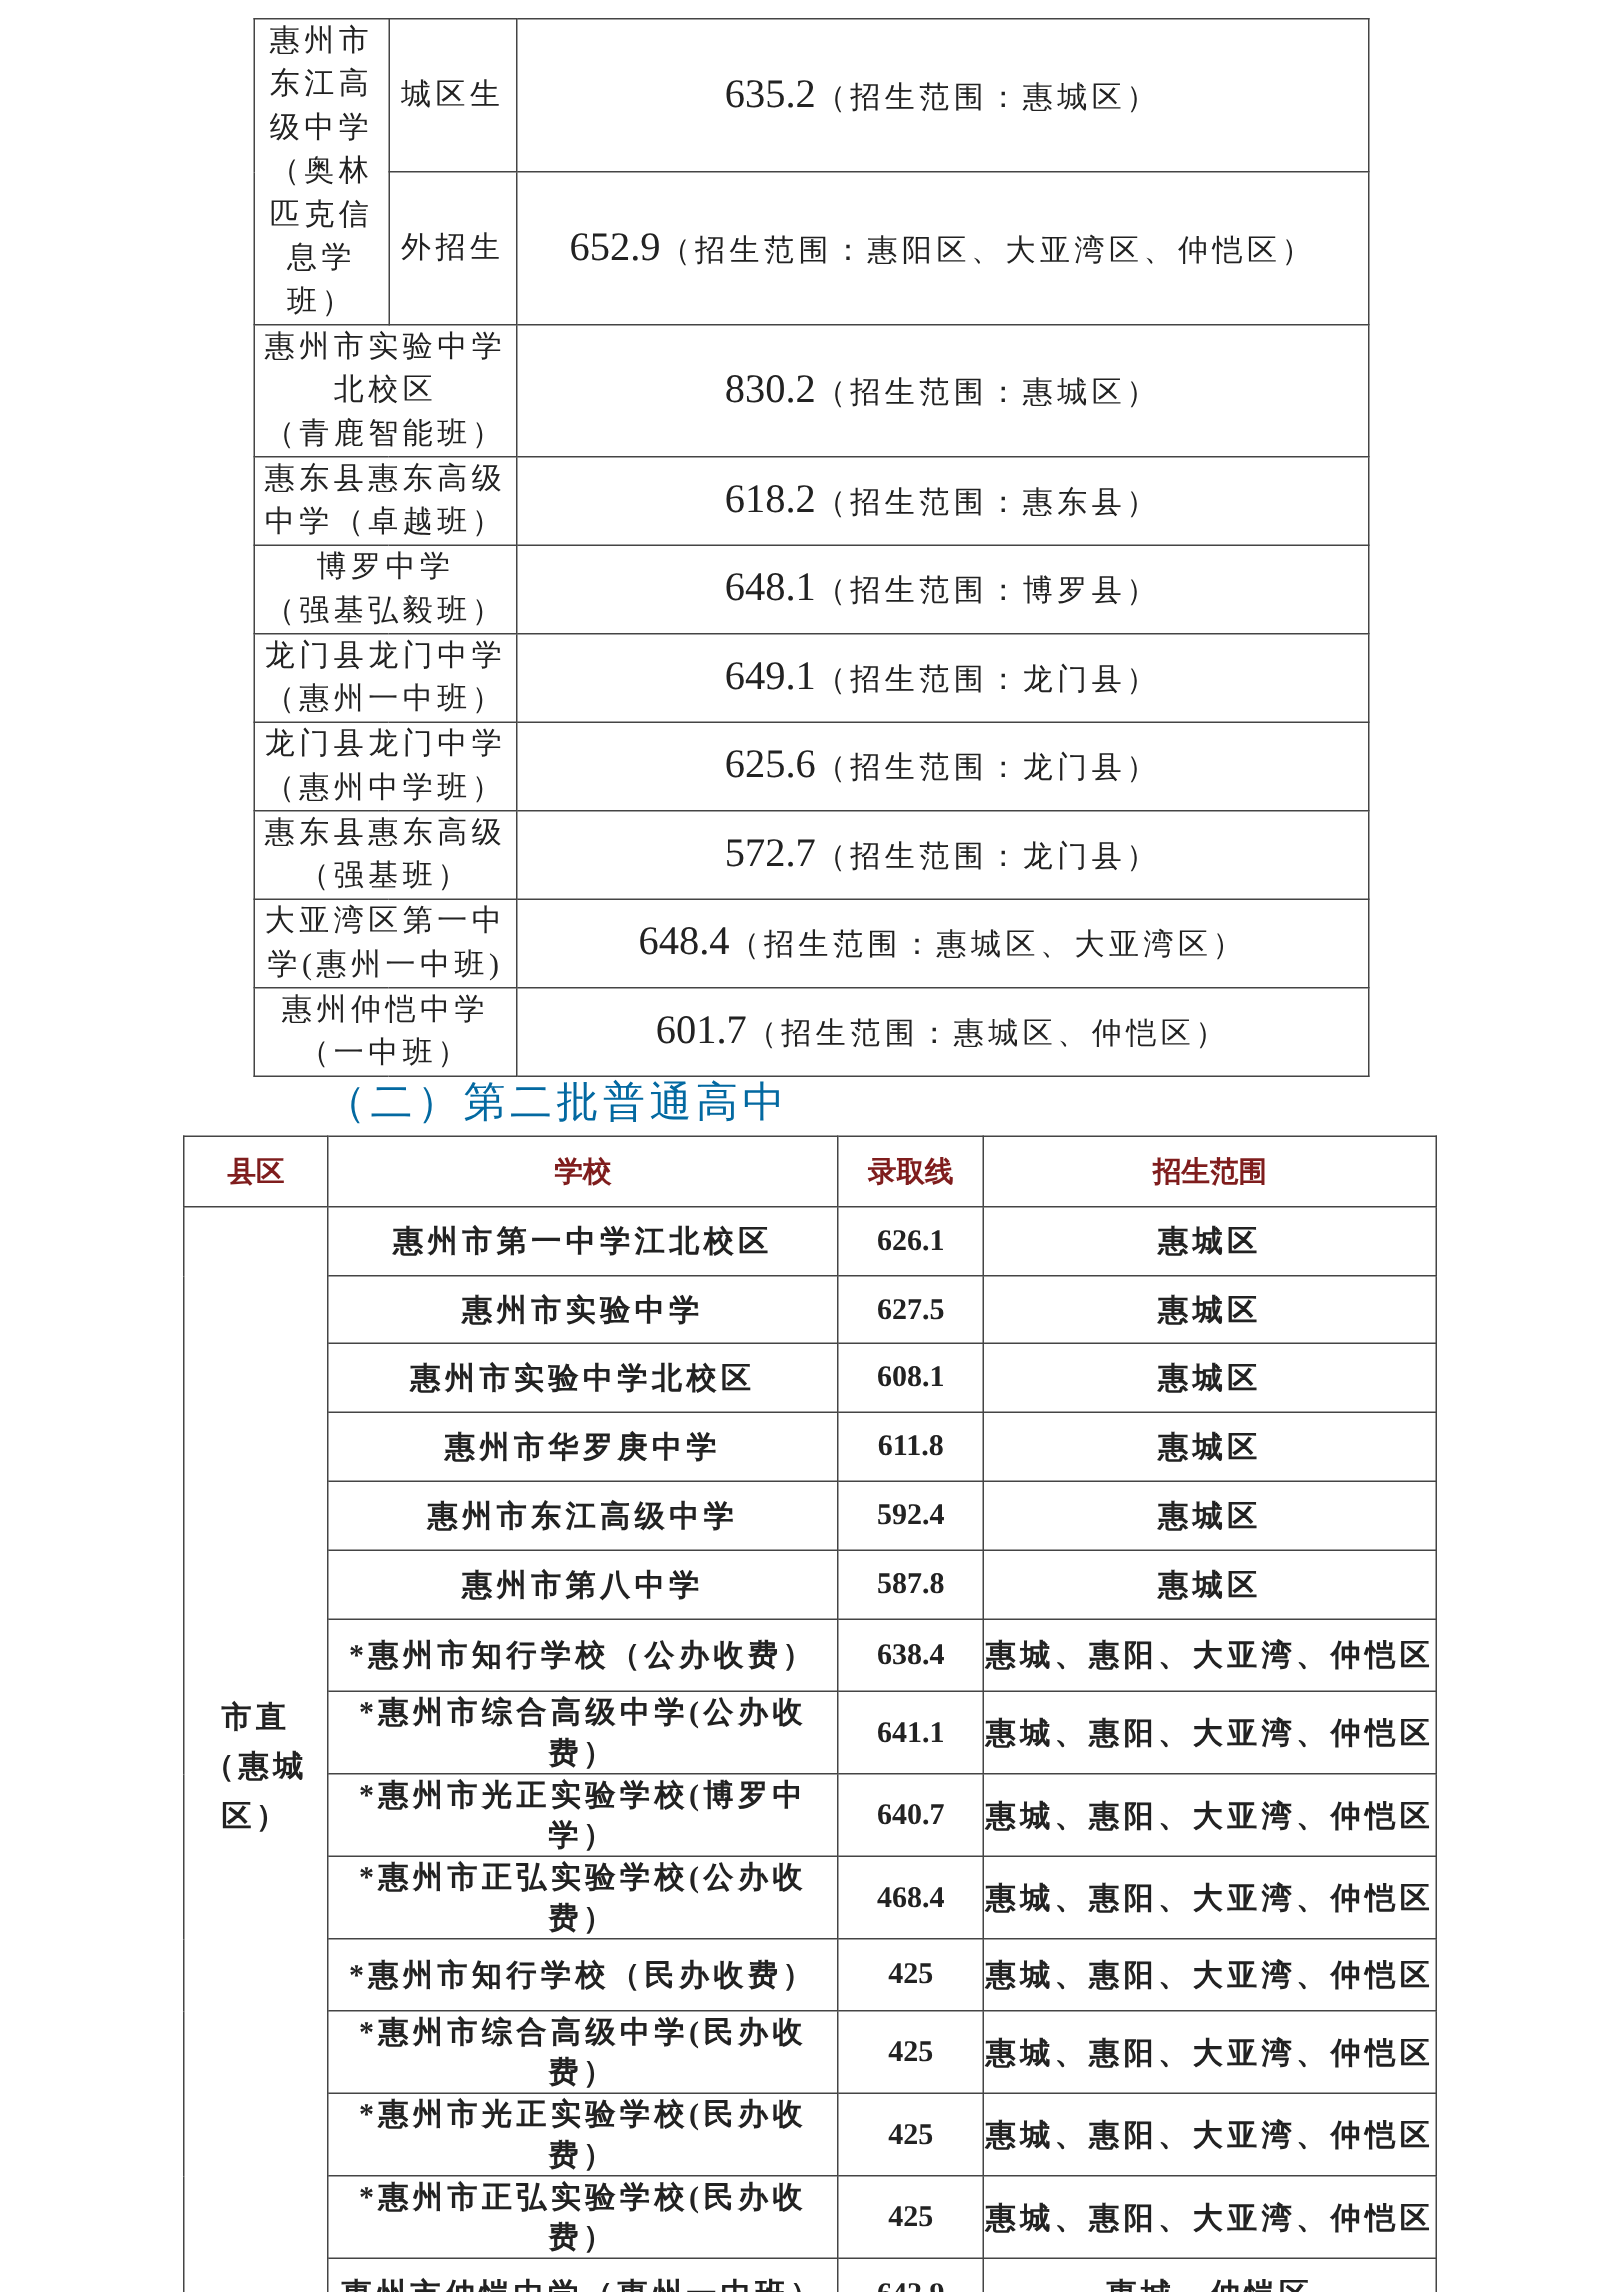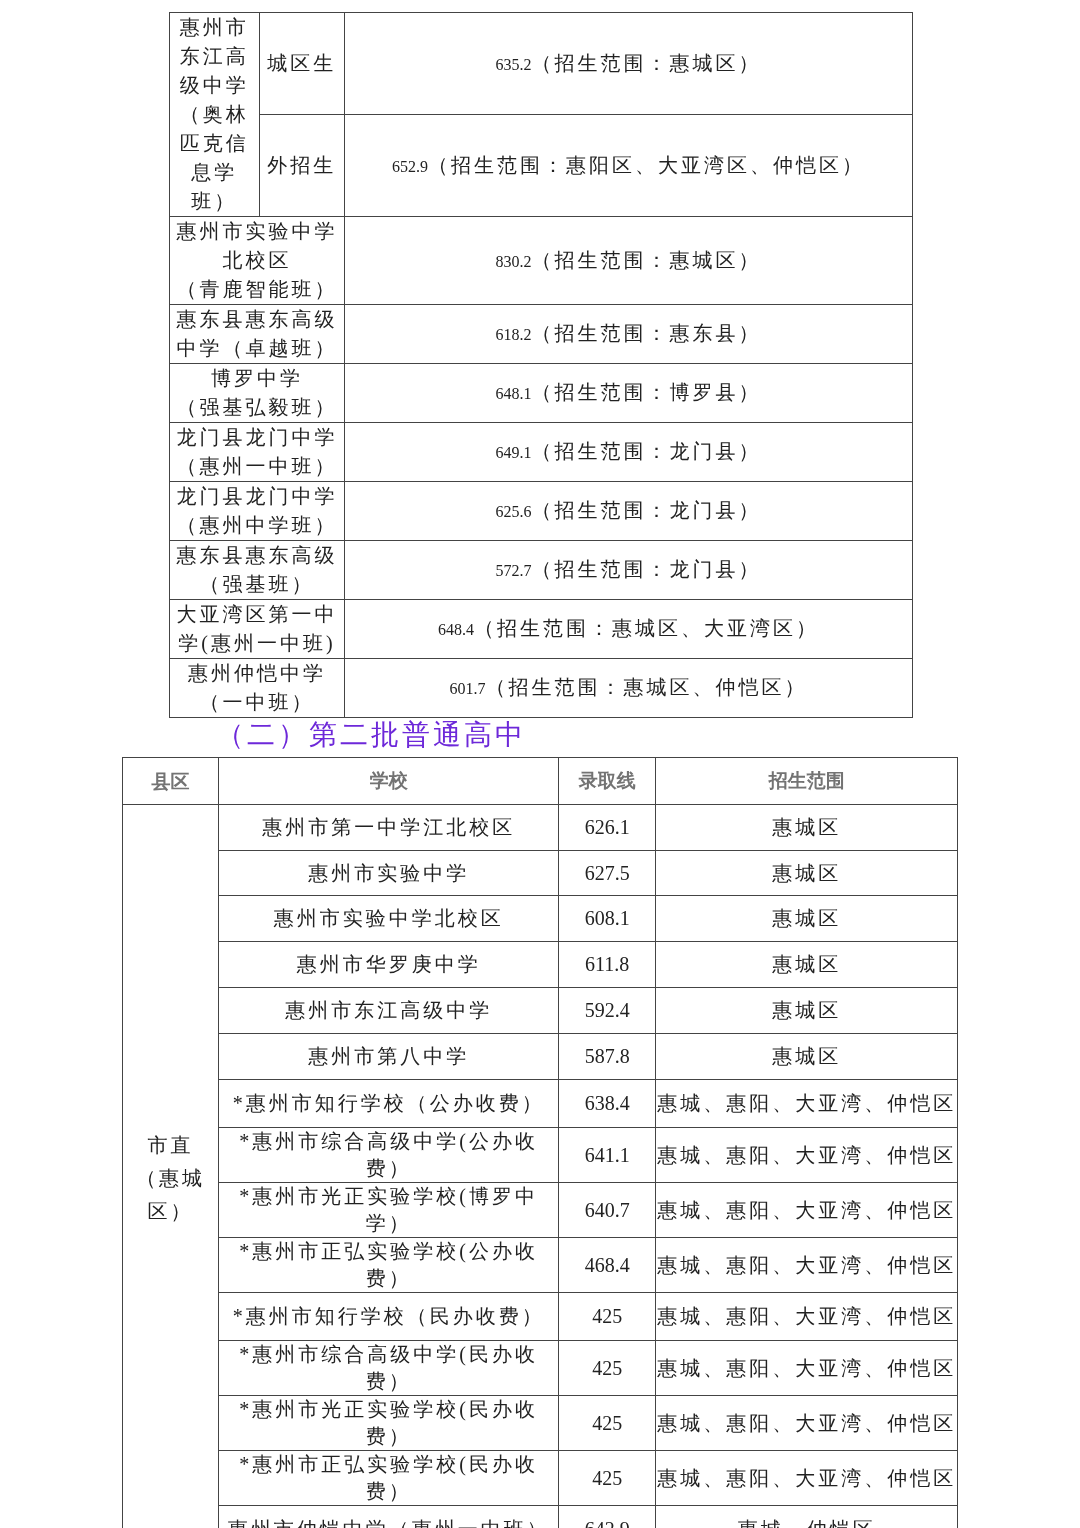--- a/index.html
+++ b/index.html
@@ -5,26 +5,26 @@
   html, body { margin: 0; padding: 0; background: #ffffff; }
   body { width: 1080px; height: 1528px; position: relative; overflow: hidden;
          font-family: "Liberation Serif", "DejaVu Serif", serif; color: #222; }
   table { border-collapse: collapse; position: absolute; }
   td, th { border: 1px solid #444; text-align: center; vertical-align: middle; padding: 0; }
   .t1 { left: 169px; top: 12px; width: 744px; }
   .t1 td { font-size: 20px; letter-spacing: 3px; line-height: 29px; }
   .t1 .c1 { width: 88px; }
   .t1 .c2 { width: 84px; }
   .t1 .name { width: 174px; }
-  .num { letter-spacing: 0 !important; font-size: 16px; }
+  .num { letter-spacing: 0 !important; font-size: 27px; }
   .section-title { position: absolute; left: 216px; top: 716px; font-size: 28px;
-                   letter-spacing: 3px; font-family: "DejaVu Serif", serif; color: #6d28d9; }
+                   letter-spacing: 3px; font-family: "DejaVu Serif", serif; color: #0369a1; }
   .t2 { left: 122px; top: 757px; width: 836px; }
-  .t2 th { height: 46px; font-family: "DejaVu Sans", sans-serif; font-weight: bold; font-size: 19px; color: #737373; }
-  .t2 td { font-size: 20px; letter-spacing: 3px; }
+  .t2 th { height: 46px; font-family: "DejaVu Sans", sans-serif; font-weight: bold; font-size: 19px; color: #7f1d1d; }
+  .t2 td { font-size: 20px; letter-spacing: 3px; font-weight: bold; }
   .t2 .county { width: 95px; line-height: 33px; }
   .t2 .school { width: 338px; }
   .t2 .score { width: 96px; letter-spacing: 0; }
   .t2 .range { width: 300px; }
 </style>
 </head>
 <body>
 
 <table class="t1">
   <tbody>

